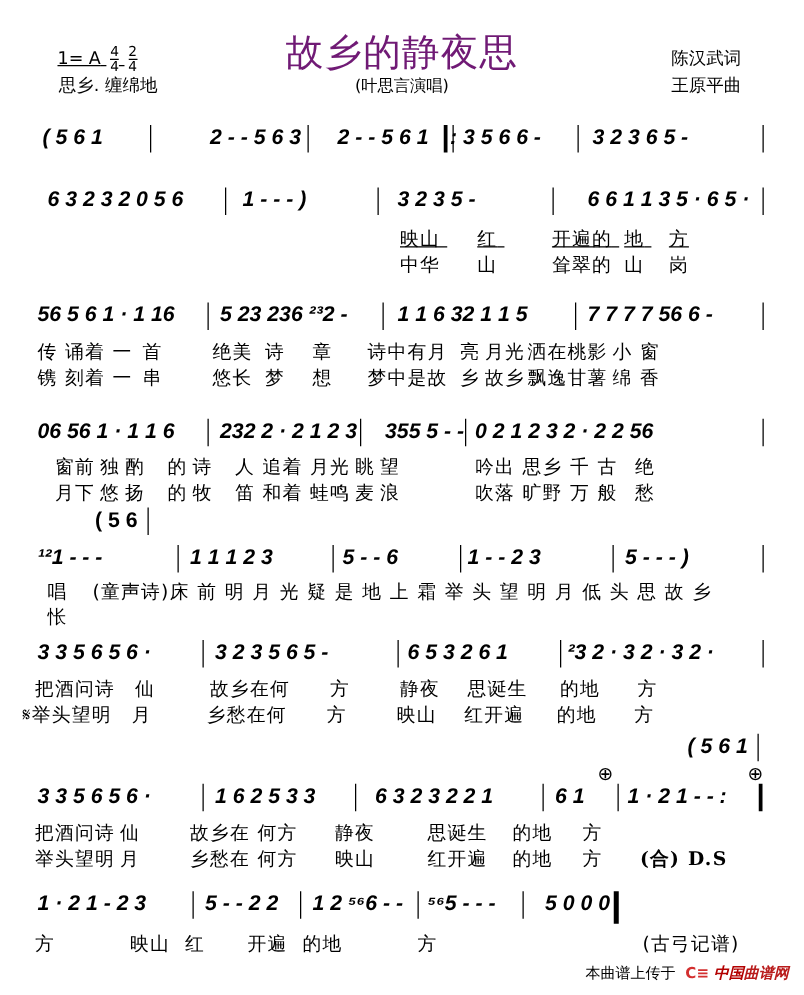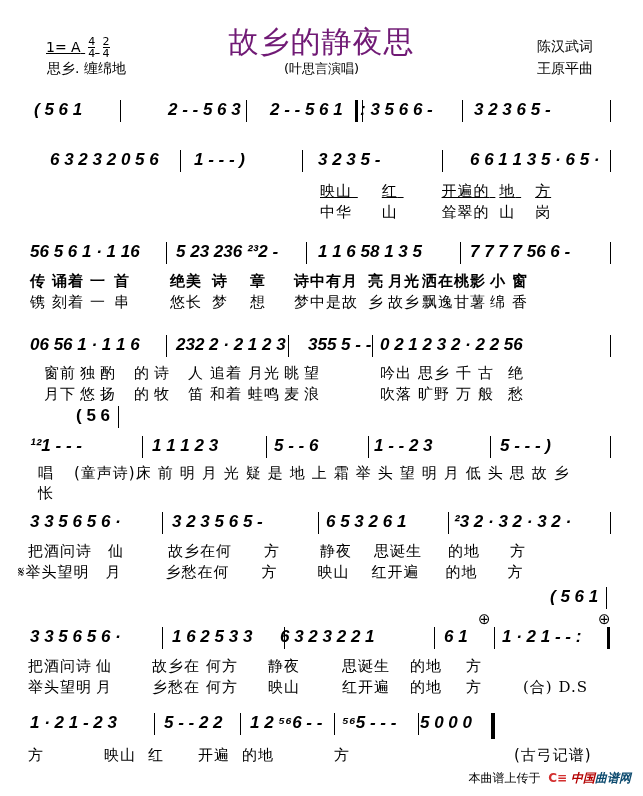--- a/index.html
+++ b/index.html
@@ -23,21 +23,21 @@
   }
   .lyric { font-size: 15px; letter-spacing: 1px; }
   .bar { display: inline-block; width: 1px; height: 22px; background: #000; vertical-align: middle; margin: 0 8px; }
   .repeat-bar { display: inline-block; width: 3px; height: 22px; background: #000; vertical-align: middle; margin: 0 1px 0 3px; }
   .final-bar { display: inline-block; width: 4px; height: 26px; background: #000; vertical-align: middle; margin-left: 3px; }
   .coda { font-size: 15px; }
   .seg { position: absolute; white-space: nowrap; }
   .watermark { right: 12px; top: 770px; font-size: 12px; }
   .watermark .logo-c { color: #d32f2f; font-weight: bold; }
   .watermark .logo-cn { color: #b30000; font-weight: bold; font-style: italic; }
-  .watermark .logo-q { color: #0c4a6e; font-weight: bold; font-style: italic; }
+  .watermark .logo-q { color: #b91c1c; font-weight: bold; font-style: italic; }
 </style>
 </head>
 <body>
 
 <div class="abs key">
   <span>1= A</span>
   <span class="frac"><span class="num">4</span><span>4</span></span>
   <span class="frac"><span class="num">2</span><span>4</span></span>
 </div>
 <div class="abs title">故乡的静夜思</div>
@@ -53,21 +53,21 @@
   <span class="seg" style="left:204px;"><span class="bar"></span></span>
   <span class="seg" style="left:236px;">2 - - 5 6 1</span>
   <span class="seg" style="left:318px;"><span class="repeat-bar"></span><span class="repeat-bar" style="width:1px;"></span></span>
   <span class="seg" style="left:326px;">: 3 5 6 6 -</span>
   <span class="seg" style="left:420px;"><span class="bar"></span></span>
   <span class="seg" style="left:440px;">3 2 3 6 5 -</span>
   <span class="seg" style="left:568px;"><span class="bar"></span></span>
 </div>
 
 <div class="abs note-row" style="left:34px; top:150px;">
-  <span class="seg" style="left:16px;">6 3 2 3 2 0 5 6</span>
+  <span class="seg" style="left:4px;">6 3 2 3 2 0 5 6</span>
   <span class="seg" style="left:138px;"><span class="bar"></span></span>
   <span class="seg" style="left:160px;">1 - - - )</span>
   <span class="seg" style="left:260px;"><span class="bar"></span></span>
   <span class="seg" style="left:284px;">3 2 3 5 -</span>
   <span class="seg" style="left:400px;"><span class="bar"></span></span>
   <span class="seg" style="left:436px;">6 6 1 1 3 5 · 6 5 ·</span>
   <span class="seg" style="left:568px;"><span class="bar"></span></span>
 </div>
 <div class="abs lyric" style="left:320px; top:182px;text-decoration:underline;">
   <span>映山</span>
@@ -82,26 +82,26 @@
   <span style="margin-left:38px;">耸翠的</span>
   <span style="margin-left:4px;">山</span>
   <span style="margin-left:14px;">岗</span>
 </div>
 
 <div class="abs note-row" style="left:30px; top:242px;">
   <span class="seg" style="left:0;">56 5 6 1 · 1 16</span>
   <span class="seg" style="left:128px;"><span class="bar"></span></span>
   <span class="seg" style="left:146px;">5 23 236 ²³2 -</span>
   <span class="seg" style="left:268px;"><span class="bar"></span></span>
-  <span class="seg" style="left:288px;">1 1 6 58 1 3 5</span>
+  <span class="seg" style="left:288px;">1 1 6 32 1 1 5</span>
   <span class="seg" style="left:422px;"><span class="bar"></span></span>
   <span class="seg" style="left:440px;">7 7 7 7 56 6 -</span>
   <span class="seg" style="left:572px;"><span class="bar"></span></span>
 </div>
-<div class="abs lyric" style="left:30px; top:272px;font-weight:bold;">
+<div class="abs lyric" style="left:30px; top:272px;">
   <span>传</span><span style="margin-left:6px;">诵着</span><span style="margin-left:6px;">一</span><span style="margin-left:8px;">首</span><span style="margin-left:40px;">绝美</span><span style="margin-left:10px;">诗</span><span style="margin-left:22px;">章</span><span style="margin-left:28px;">诗中有月</span><span style="margin-left:10px;">亮</span><span style="margin-left:4px;">月光</span><span style="margin-left:2px;">洒在桃影</span><span style="margin-left:4px;">小</span><span style="margin-left:6px;">窗</span>
 </div>
 <div class="abs lyric" style="left:30px; top:293px;">
   <span>镌</span><span style="margin-left:6px;">刻着</span><span style="margin-left:6px;">一</span><span style="margin-left:8px;">串</span><span style="margin-left:40px;">悠长</span><span style="margin-left:10px;">梦</span><span style="margin-left:22px;">想</span><span style="margin-left:28px;">梦中是故</span><span style="margin-left:10px;">乡</span><span style="margin-left:4px;">故乡</span><span style="margin-left:2px;">飘逸甘薯</span><span style="margin-left:4px;">绵</span><span style="margin-left:6px;">香</span>
 </div>
 
 <div class="abs note-row" style="left:30px; top:335px;">
   <span class="seg" style="left:0;">06 56 1 · 1 1 6</span>
   <span class="seg" style="left:128px;"><span class="bar"></span></span>
   <span class="seg" style="left:146px;">232 2 · 2 1 2 3</span>
@@ -160,44 +160,44 @@
 <div class="abs note-row" style="left:550px; top:587px;">
   <span>( 5 6 1</span><span class="bar"></span>
 </div>
 <div class="abs coda" style="left:478px; top:610px;">⊕</div>
 <div class="abs coda" style="left:598px; top:610px;">⊕</div>
 <div class="abs note-row" style="left:30px; top:627px;">
   <span class="seg" style="left:0;">3 3 5 6 5 6 ·</span>
   <span class="seg" style="left:124px;"><span class="bar"></span></span>
   <span class="seg" style="left:142px;">1 6 2 5 3 3</span>
   <span class="seg" style="left:246px;"><span class="bar"></span></span>
-  <span class="seg" style="left:250px;">6 3 2 3 2 2 1</span>
+  <span class="seg" style="left:270px;">6 3 2 3 2 2 1</span>
   <span class="seg" style="left:396px;"><span class="bar"></span></span>
   <span class="seg" style="left:414px;">6 1</span>
   <span class="seg" style="left:456px;"><span class="bar"></span></span>
   <span class="seg" style="left:472px;">1 · 2 1 - - :</span>
   <span class="seg" style="left:574px;"><span class="repeat-bar"></span></span>
 </div>
 <div class="abs lyric" style="left:28px; top:657px;">
   <span>把酒问诗</span><span style="margin-left:4px;">仙</span><span style="margin-left:40px;">故乡在</span><span style="margin-left:6px;">何方</span><span style="margin-left:30px;">静夜</span><span style="margin-left:42px;">思诞生</span><span style="margin-left:20px;">的地</span><span style="margin-left:24px;">方</span>
 </div>
 <div class="abs lyric" style="left:28px; top:678px;">
-  <span>举头望明</span><span style="margin-left:4px;">月</span><span style="margin-left:40px;">乡愁在</span><span style="margin-left:6px;">何方</span><span style="margin-left:30px;">映山</span><span style="margin-left:42px;">红开遍</span><span style="margin-left:20px;">的地</span><span style="margin-left:24px;">方</span><span style="margin-left:41px; font-family:'DejaVu Serif', serif;">(合) D.S</span>
+  <span>举头望明</span><span style="margin-left:4px;">月</span><span style="margin-left:40px;">乡愁在</span><span style="margin-left:6px;">何方</span><span style="margin-left:30px;">映山</span><span style="margin-left:42px;">红开遍</span><span style="margin-left:20px;">的地</span><span style="margin-left:24px;">方</span><span style="margin-left:30px; font-family:'DejaVu Serif', serif;font-weight:bold;">(合) D.S</span>
 </div>
 
 <div class="abs note-row" style="left:30px; top:713px;">
   <span class="seg" style="left:0;">1 · 2 1 - 2 3</span>
   <span class="seg" style="left:116px;"><span class="bar"></span></span>
   <span class="seg" style="left:134px;">5 - - 2 2</span>
   <span class="seg" style="left:202px;"><span class="bar"></span></span>
   <span class="seg" style="left:220px;">1 2 ⁵⁶6 - -</span>
   <span class="seg" style="left:296px;"><span class="bar"></span></span>
   <span class="seg" style="left:312px;">⁵⁶5 - - -</span>
   <span class="seg" style="left:380px;"><span class="bar"></span></span>
-  <span class="seg" style="left:390px;">5 0 0 0</span>
+  <span class="seg" style="left:406px;">5 0 0 0</span>
   <span class="seg" style="left:458px;"><span class="final-bar"></span></span>
 </div>
 <div class="abs lyric" style="left:28px; top:746px;">
   <span>方</span><span style="margin-left:60px;">映山</span><span style="margin-left:12px;">红</span><span style="margin-left:34px;">开遍</span><span style="margin-left:12px;">的地</span><span style="margin-left:60px;">方</span>
 </div>
 <div class="abs lyric" style="left:514px; top:746px;">(古弓记谱)</div>
 
 <div class="abs watermark">
   <span>本曲谱上传于</span>
   <span class="logo-c" style="margin-left:4px;">C≡</span>

